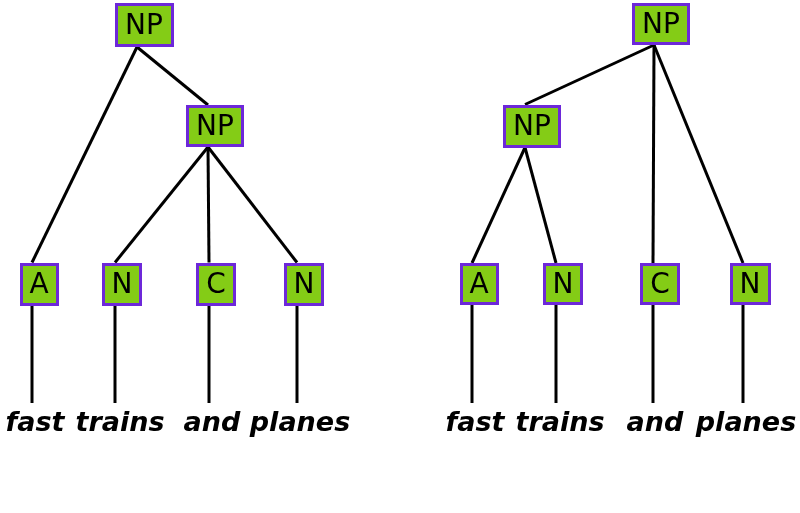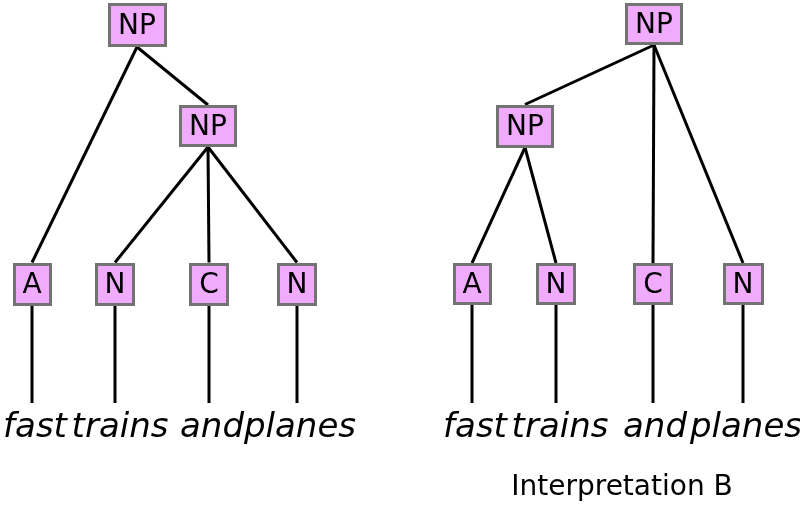--- a/index.html
+++ b/index.html
@@ -19,35 +19,37 @@
   #edge-layer {
     position: absolute;
     left: 0;
     top: 0;
     width: 800px;
     height: 513px;
   }
   .node {
     position: absolute;
     box-sizing: border-box;
-    border: 3px solid #737373;
-    background: #f0abfc;
+    border: 3px solid #6d28d9;
+    background: #84cc16;
     display: flex;
     align-items: center;
     justify-content: center;
     font-size: 28px;
     line-height: 1;
+    margin-left: 7px;
   }
   .word {
     position: absolute;
     transform: translateX(-50%);
     font-style: italic;
-    font-size: 34px;
+    font-size: 27px;
     line-height: 1.05;
     white-space: nowrap;
+    font-weight: bold;
   }
   .caption {
     position: absolute;
     transform: translateX(-50%);
     font-size: 28px;
     line-height: 1.05;
     white-space: nowrap;
   }
 </style>
 </head>
@@ -87,14 +89,13 @@
     <div class="word" style="left: 475px; top: 408px;">fast</div>
     <div class="word" style="left: 560px; top: 408px;">trains</div>
     <div class="word" style="left: 655px; top: 408px;">and</div>
     <div class="word" style="left: 746px; top: 408px;">planes</div>
     <div class="node" style="left: 625px; top: 3px; width: 58px; height: 42px;">NP</div>
     <div class="node" style="left: 496px; top: 104.5px; width: 58px; height: 43px;">NP</div>
     <div class="node" style="left: 452.5px; top: 263px; width: 39px; height: 42px;">A</div>
     <div class="node" style="left: 536px; top: 263px; width: 40px; height: 42px;">N</div>
     <div class="node" style="left: 633px; top: 263px; width: 40px; height: 42px;">C</div>
     <div class="node" style="left: 722.5px; top: 263px; width: 41px; height: 42px;">N</div>
-    <div class="caption" style="left: 622px; top: 471px;">Interpretation B</div>
   </div>
 
 </body></html>

